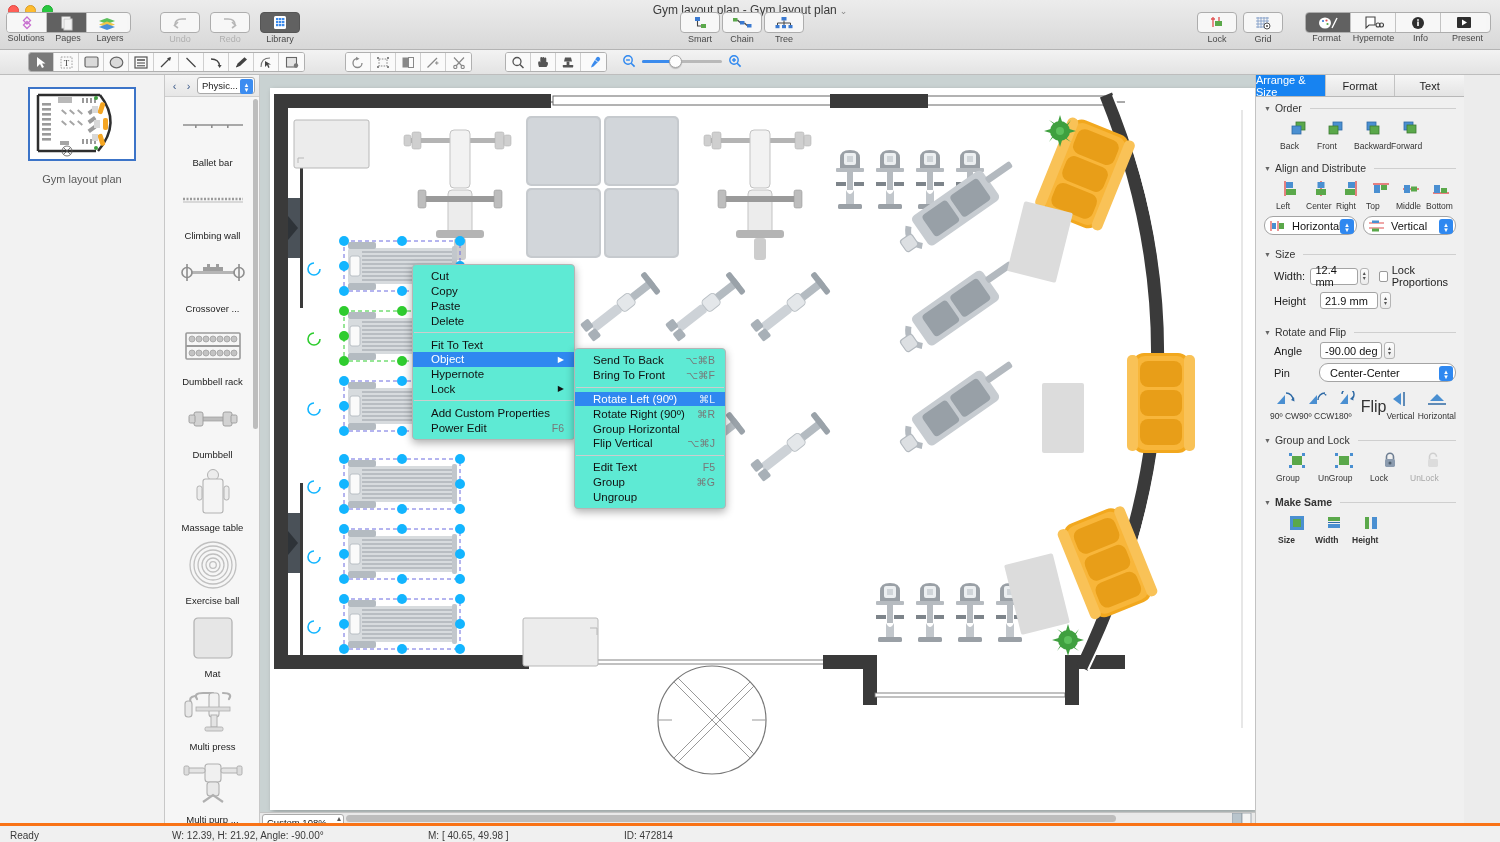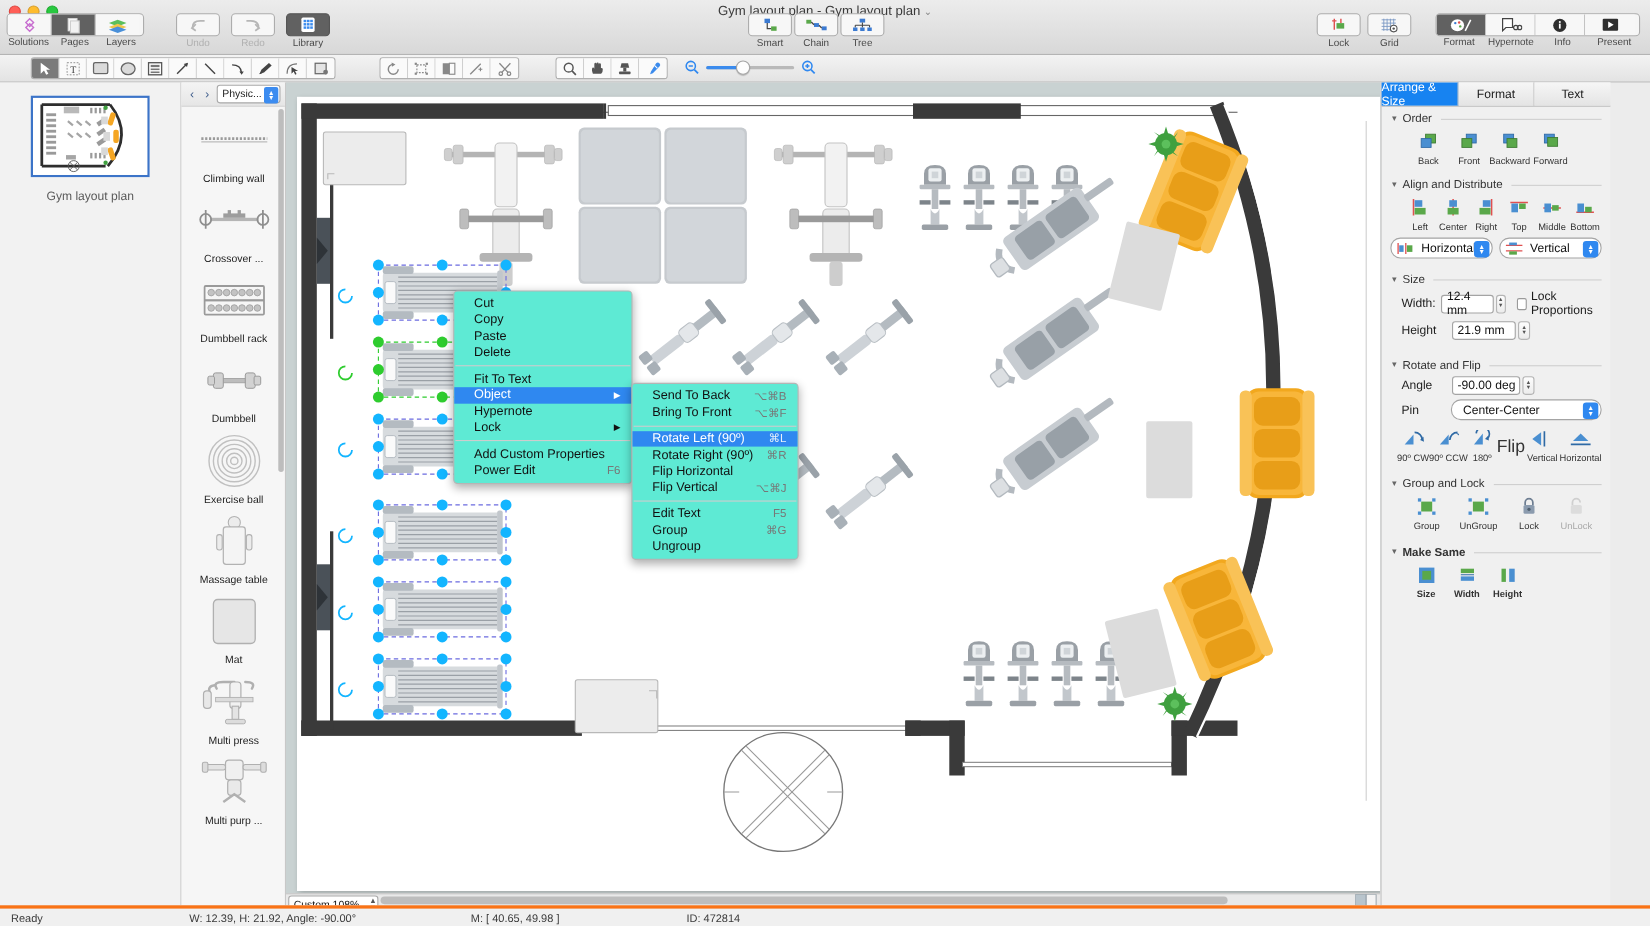--- a/index.html
+++ b/index.html
@@ -122,21 +122,21 @@
   .tab:last-child{border-right:none;}
   .tab.active { background:#1783f1; color:#fff; }
 
   .sect { padding: 5px 8px 0 8px; }
   .secthead { display:flex; align-items:center; gap:4px; }
   .secthead .tri { color:#666; font-size:7px; }
   .secthead .ttl { font-size:10.5px; color:#333; }
   .secthead .rule { flex:1; height:1px; background:#cfcfcf; margin-left:4px;}
 
   .iconrow { display:flex; margin-top:4px; }
-  .iconcell { display:flex; flex-direction:column; align-items:center; width:37px; cursor:default;}
+  .iconcell { display:flex; flex-direction:column; width:37px; cursor:default;}
   .iconcell .ig { height:22px; display:flex; align-items:center; justify-content:center;}
   .iconcell .il { font-size:8.5px; color:#333; margin-top:1px; white-space:nowrap;}
   .iconcell.dim .il { color:#a8a8a8; }
 
   .dropdown { height:19px; border:1px solid #a4a4a4; border-radius:9px; background:#fff;
               display:flex; align-items:center; position:relative; font-size:11px; color:#111;
               padding-left:4px; }
   .dropdown .lbl { margin-left:6px; }
   .dropdown .dstep { position:absolute; right:2px; top:2px; width:14px; height:15px; background:#2f88f0;
                      border-radius:3px; color:#fff; font-size:7px; display:flex; flex-direction:column;
@@ -588,20 +588,33 @@
     <div class="libsel">
       <span>Physic...</span>
       <span class="stepper">
             <span>▴</span>
             <span>▾</span>
           </span>
     </div>
   </div>
   <div class="libscroll">
 
+    <div class="libitem">
+      <div class="shape">
+        <svg width="64" height="22" viewBox="0 0 64 22">
+              <line x1="2" y1="9" x2="62" y2="9" stroke="#8e8e8e" stroke-width="1.6"></line>
+              <g fill="#8e8e8e">
+                <rect x="14" y="9" width="1.6" height="3"></rect>
+                <rect x="30" y="9" width="1.6" height="3"></rect>
+                <rect x="46" y="9" width="1.6" height="3"></rect>
+              </g>
+            </svg>
+      </div>
+      <div class="name">Ballet bar</div>
+    </div>
 
     <div class="libitem">
       <div class="shape">
         <svg width="64" height="22" viewBox="0 0 64 22">
               <line x1="2" y1="10" x2="62" y2="10" stroke="#9b9b9b" stroke-width="2.4" stroke-dasharray="2 1.5"></line>
               <line x1="2" y1="13" x2="62" y2="13" stroke="#bbb" stroke-width="1"></line>
             </svg>
       </div>
       <div class="name">Climbing wall</div>
     </div>
@@ -661,44 +674,44 @@
             <rect x="7" y="10" width="6" height="8" rx="1.5"></rect>
                 <rect x="49" y="10" width="6" height="8" rx="1.5"></rect>
           </g>
         </svg>
       </div>
       <div class="name">Dumbbell</div>
     </div>
 
     <div class="libitem">
       <div class="shape">
+        <svg width="42" height="48" viewBox="0 0 42 48">
+          <circle cx="21" cy="7" r="5.5" fill="#ececec" stroke="#b2b2b2" stroke-width="1"></circle>
+          <rect x="11" y="11" width="20" height="34" rx="2.5" fill="#f4f4f4" stroke="#b2b2b2" stroke-width="1.1"></rect>
+          <rect x="5" y="18" width="5" height="14" rx="2.2" fill="#ececec" stroke="#b2b2b2" stroke-width="1"></rect>
+          <rect x="32" y="18" width="5" height="14" rx="2.2" fill="#ececec" stroke="#b2b2b2" stroke-width="1"></rect>
+        </svg>
+      </div>
+      <div class="name">Massage table</div>
+    </div>
+
+    <div class="libitem">
+      <div class="shape">
         <svg width="54" height="50" viewBox="0 0 54 50">
               <g fill="none" stroke="#c0c0c0" stroke-width="1.3">
                 <circle cx="27" cy="25" r="23"></circle>
                 <circle cx="27" cy="25" r="19"></circle>
                 <circle cx="27" cy="25" r="15"></circle>
                 <circle cx="27" cy="25" r="11"></circle>
                 <circle cx="27" cy="25" r="7"></circle>
                 <circle cx="27" cy="25" r="3.3"></circle>
               </g>
             </svg>
       </div>
       <div class="name">Exercise ball</div>
-    </div>
-
-    <div class="libitem">
-      <div class="shape">
-        <svg width="42" height="48" viewBox="0 0 42 48">
-          <circle cx="21" cy="7" r="5.5" fill="#ececec" stroke="#b2b2b2" stroke-width="1"></circle>
-          <rect x="11" y="11" width="20" height="34" rx="2.5" fill="#f4f4f4" stroke="#b2b2b2" stroke-width="1.1"></rect>
-          <rect x="5" y="18" width="5" height="14" rx="2.2" fill="#ececec" stroke="#b2b2b2" stroke-width="1"></rect>
-          <rect x="32" y="18" width="5" height="14" rx="2.2" fill="#ececec" stroke="#b2b2b2" stroke-width="1"></rect>
-        </svg>
-      </div>
-      <div class="name">Massage table</div>
     </div>
 
     <div class="libitem">
       <div class="shape">
         <svg width="46" height="46" viewBox="0 0 46 46">
               <rect x="4" y="3" width="38" height="40" rx="4" fill="#e6e6e6" stroke="#b0b0b0" stroke-width="1.2"></rect>
             </svg>
       </div>
       <div class="name">Mat</div>
     </div>
@@ -1282,21 +1295,21 @@
   <div class="ctxsep"></div>
   <div class="ctxrow sel">
     <span class="lab">Rotate Left (90º)</span>
     <span class="key" style="margin-left:8px;">⌘L</span>
   </div>
   <div class="ctxrow">
     <span class="lab">Rotate Right (90º)</span>
     <span class="key" style="margin-left:8px;">⌘R</span>
   </div>
   <div class="ctxrow">
-    <span class="lab">Flip Horizontal</span>
+    <span class="lab">Group Horizontal</span>
   </div>
   <div class="ctxrow">
     <span class="lab">Flip Vertical</span>
     <span class="key" style="margin-left:8px;">⌥⌘J</span>
   </div>
   <div class="ctxsep"></div>
   <div class="ctxrow">
     <span class="lab">Edit Text</span>
     <span class="key" style="margin-left:8px;">F5</span>
   </div>

